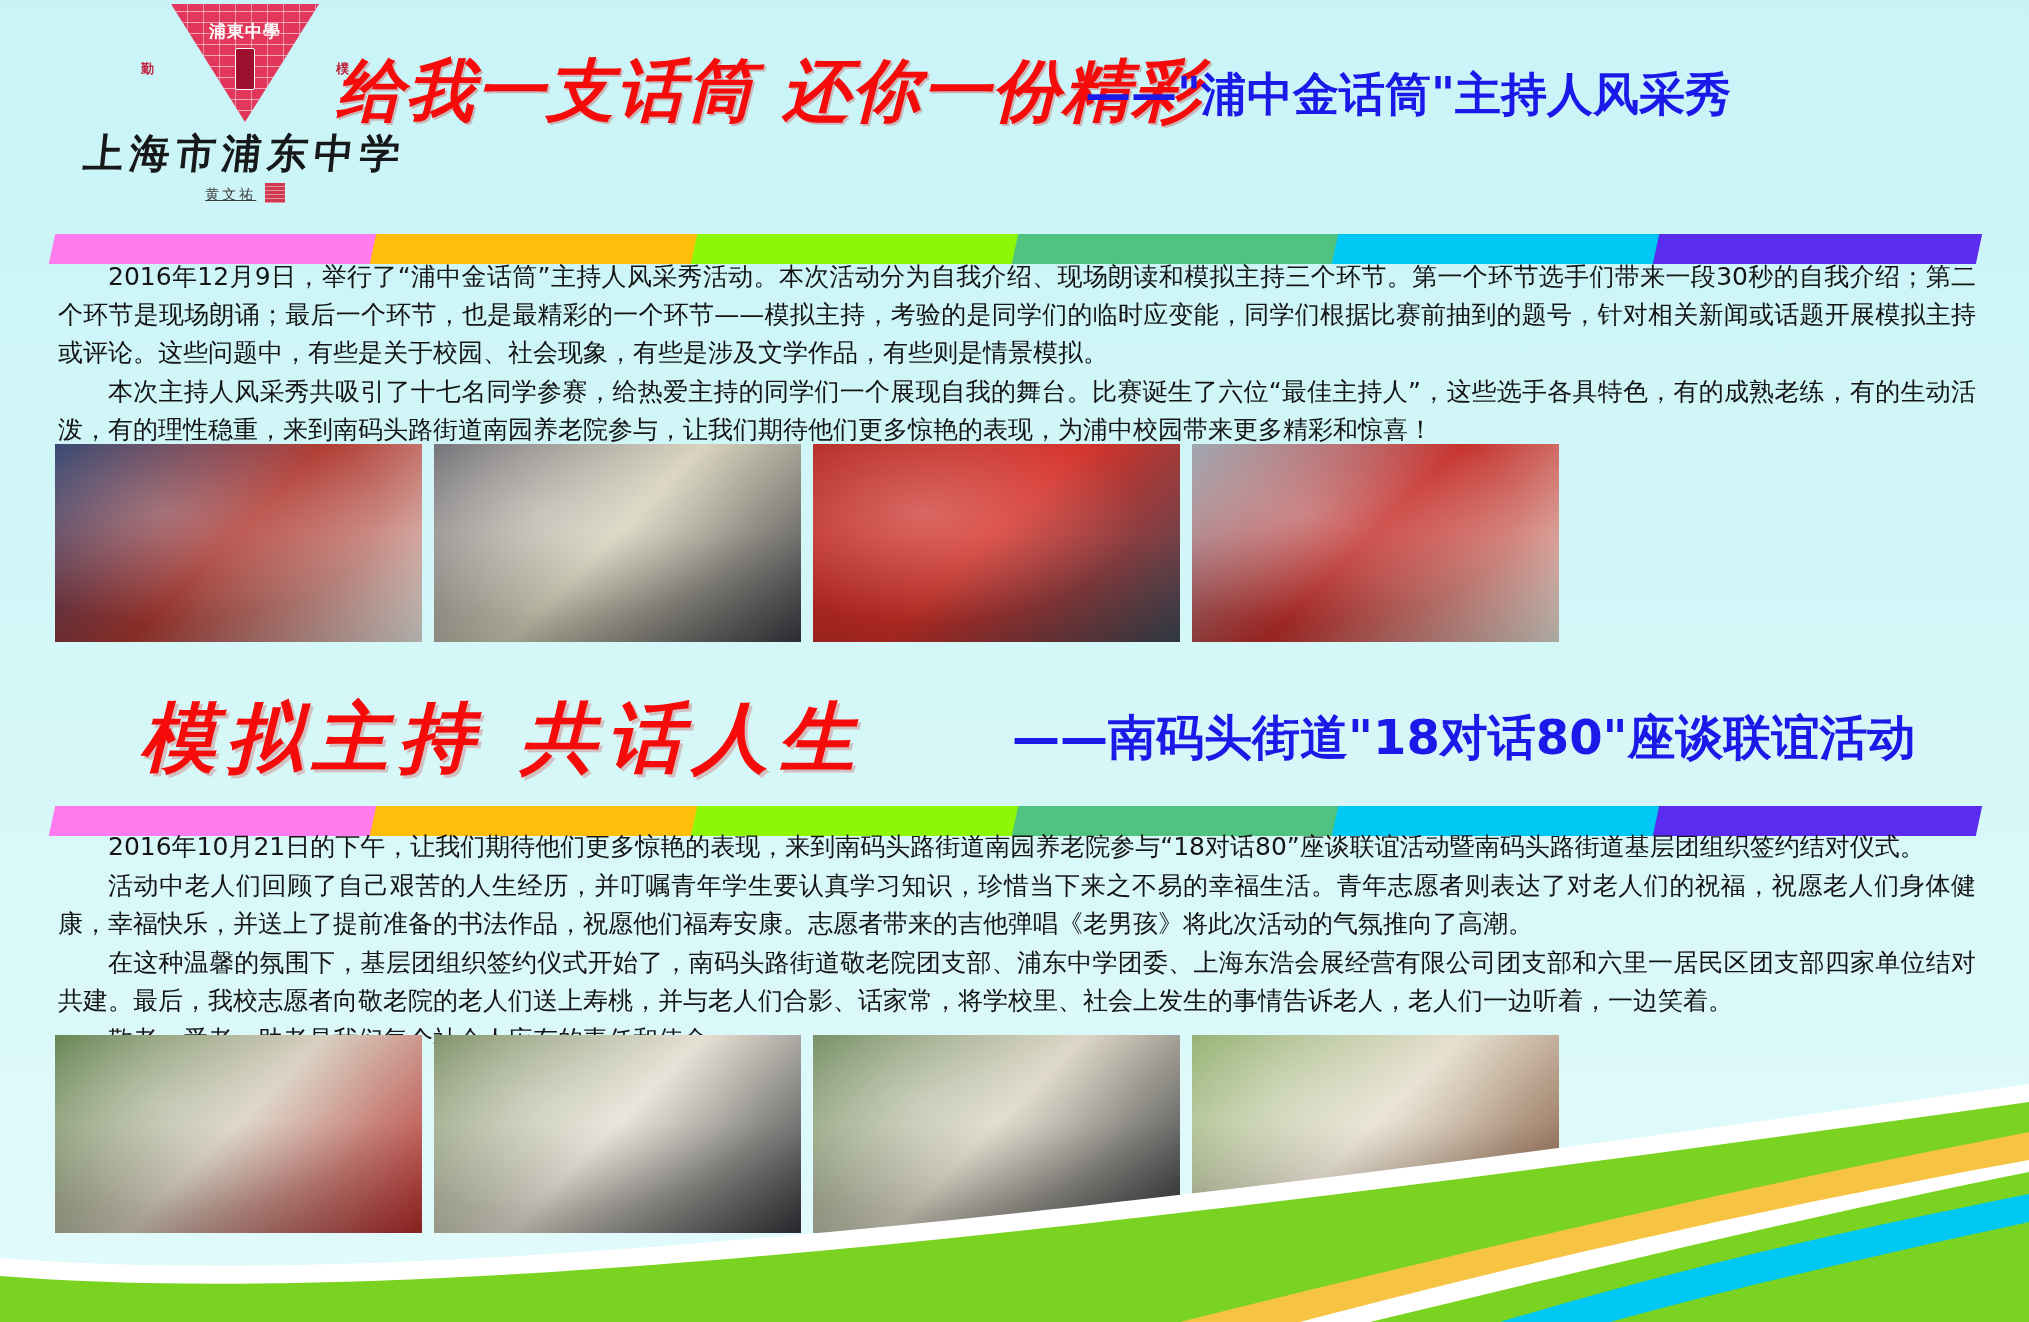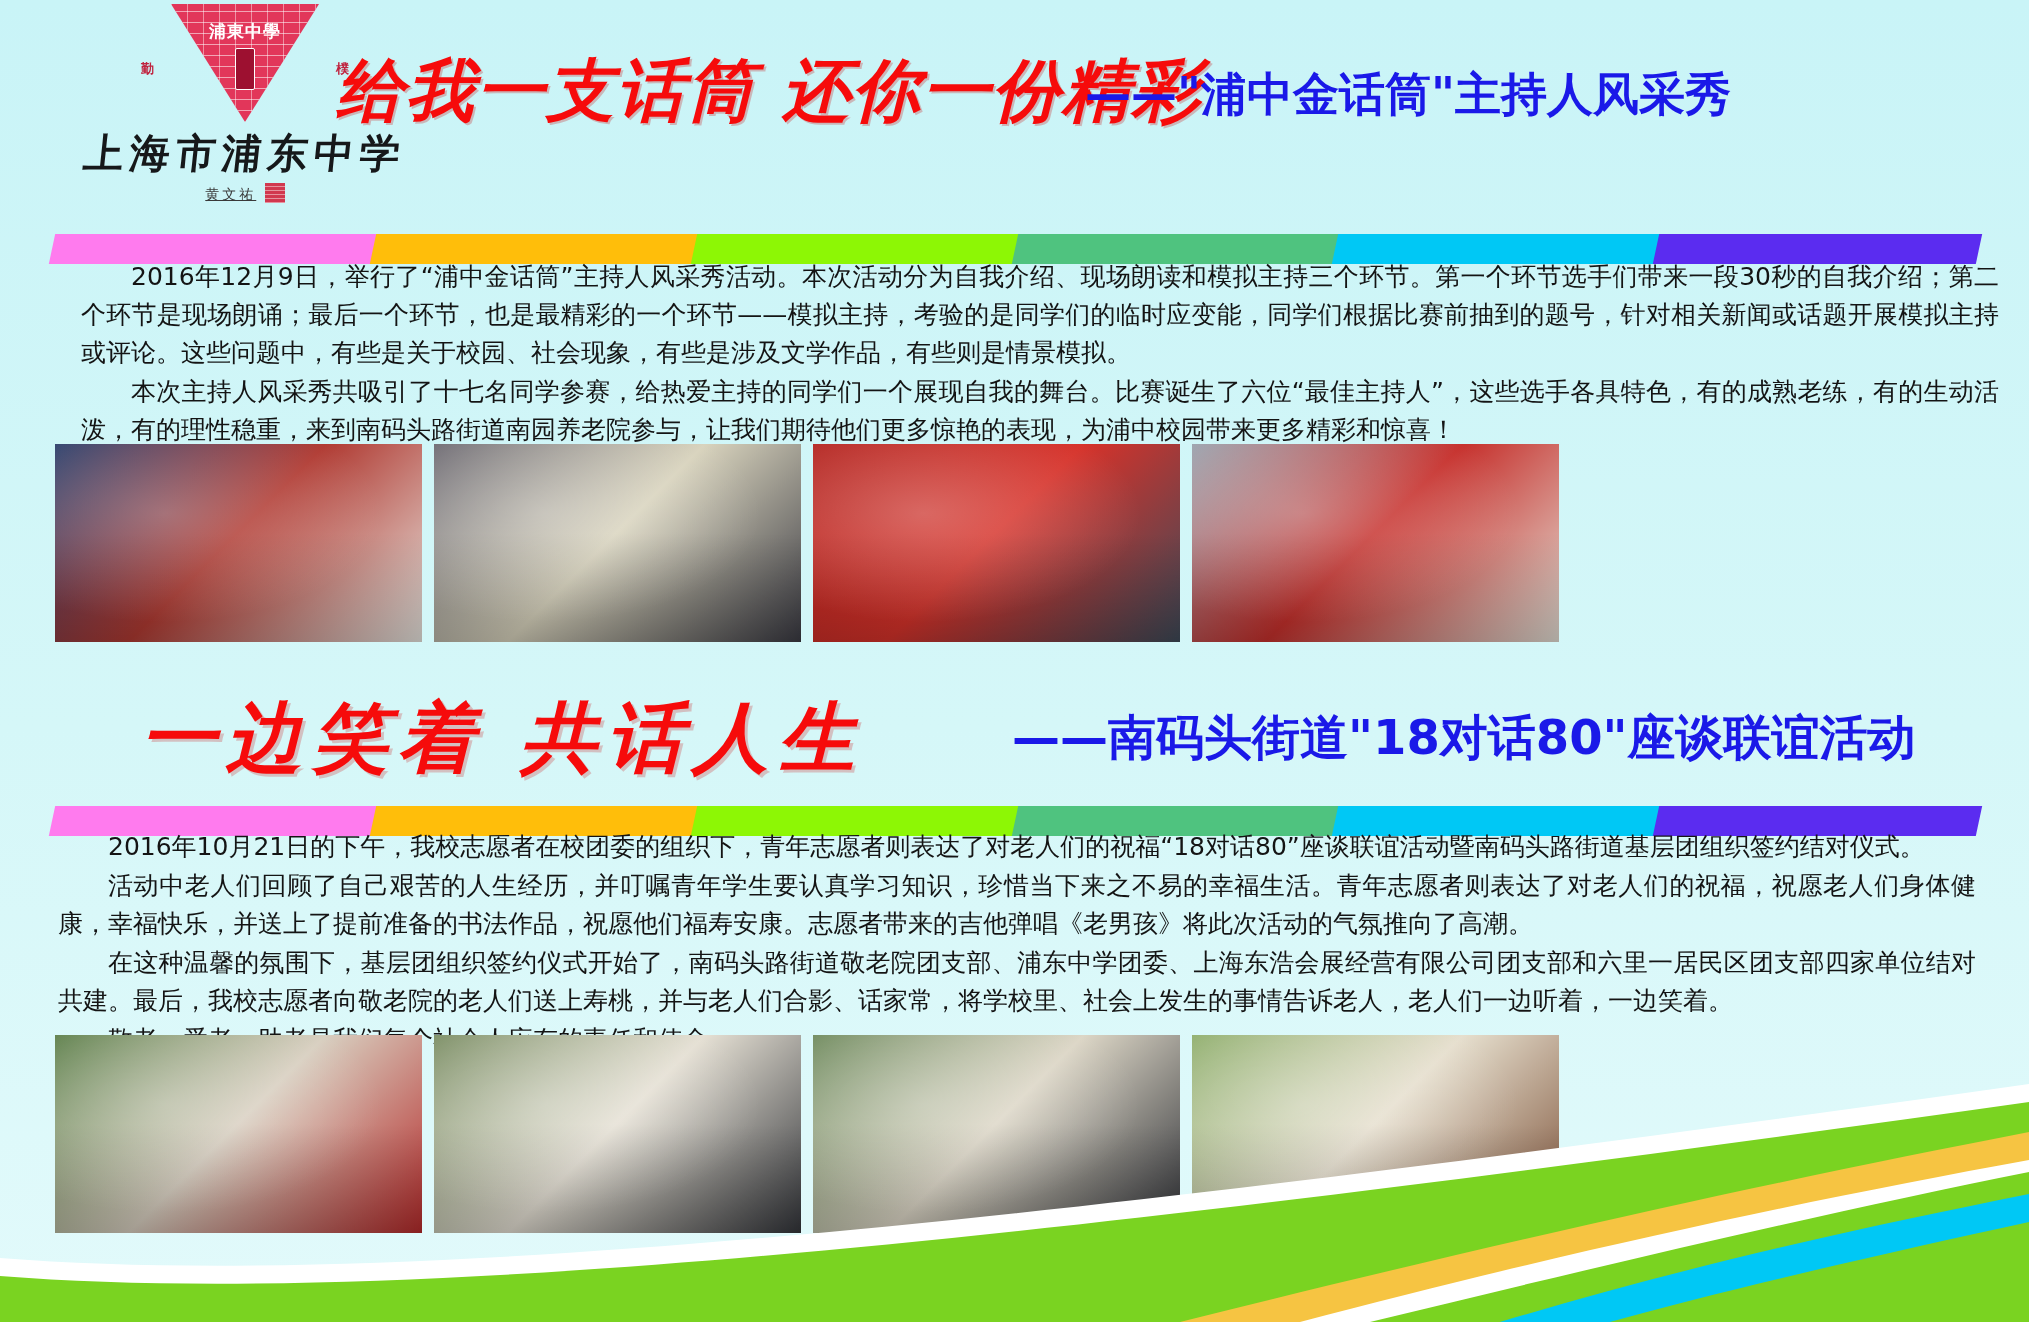--- a/index.html
+++ b/index.html
@@ -125,55 +125,55 @@
 
   <div class="divider" id="divider1" style="top:234px">
       <div class="seg" style="left: 0px; width: 322.833px; background: rgb(255, 123, 238);"></div>
       <div class="seg" style="left: 320.833px; width: 322.833px; background: rgb(255, 190, 10);"></div>
       <div class="seg" style="left: 641.667px; width: 322.833px; background: rgb(141, 247, 5);"></div>
       <div class="seg" style="left: 962.5px; width: 322.833px; background: rgb(79, 195, 127);"></div>
       <div class="seg" style="left: 1283.33px; width: 322.833px; background: rgb(0, 200, 245);"></div>
       <div class="seg" style="left: 1604.17px; width: 322.833px; background: rgb(91, 44, 240);"></div>
     </div>
 
-  <div class="body-text" id="sec1text" style="left:58px;top:258px;width:1918px;margin-left:23px;">
+  <div class="body-text" id="sec1text" style="left:58px;top:258px;width:1918px;">
     <p>2016年12月9日，举行了“浦中金话筒”主持人风采秀活动。本次活动分为自我介绍、现场朗读和模拟主持三个环节。第一个环节选手们带来一段30秒的自我介绍；第二个环节是现场朗诵；最后一个环节，也是最精彩的一个环节——模拟主持，考验的是同学们的临时应变能，同学们根据比赛前抽到的题号，针对相关新闻或话题开展模拟主持或评论。这些问题中，有些是关于校园、社会现象，有些是涉及文学作品，有些则是情景模拟。</p>
     <p>本次主持人风采秀共吸引了十七名同学参赛，给热爱主持的同学们一个展现自我的舞台。比赛诞生了六位“最佳主持人”，这些选手各具特色，有的成熟老练，有的生动活泼，有的理性稳重，来到南码头路街道南园养老院参与，让我们期待他们更多惊艳的表现，为浦中校园带来更多精彩和惊喜！</p>
   </div>
 
   <div class="photo-row" id="row1" style="left:55px;top:444px;">
       <div class="photo" style="width: 367px; height: 198px; background: linear-gradient(135deg, rgb(44, 63, 107) 0%, rgb(176, 58, 50) 48%, rgb(232, 230, 224) 100%);">
         <div style="position: absolute; inset: 0px; background: radial-gradient(at 30% 35%, rgba(255, 255, 255, 0.28), transparent 60%), linear-gradient(0deg, rgba(0, 0, 0, 0.25), rgba(0, 0, 0, 0) 55%);"></div>
       </div>
       <div class="photo" style="width: 367px; height: 198px; background: linear-gradient(135deg, rgb(109, 106, 114) 0%, rgb(216, 211, 189) 48%, rgb(58, 58, 66) 100%);">
         <div style="position: absolute; inset: 0px; background: radial-gradient(at 30% 35%, rgba(255, 255, 255, 0.28), transparent 60%), linear-gradient(0deg, rgba(0, 0, 0, 0.25), rgba(0, 0, 0, 0) 55%);"></div>
         <div class="ph-lbl">请选择题号</div>
       </div>
       <div class="photo" style="width: 367px; height: 198px; background: linear-gradient(135deg, rgb(179, 36, 31) 0%, rgb(214, 50, 42) 48%, rgb(61, 74, 88) 100%);">
         <div style="position: absolute; inset: 0px; background: radial-gradient(at 30% 35%, rgba(255, 255, 255, 0.28), transparent 60%), linear-gradient(0deg, rgba(0, 0, 0, 0.25), rgba(0, 0, 0, 0) 55%);"></div>
       </div>
       <div class="photo" style="width: 367px; height: 198px; background: linear-gradient(135deg, rgb(154, 162, 173) 0%, rgb(198, 48, 44) 48%, rgb(228, 224, 214) 100%);">
         <div style="position: absolute; inset: 0px; background: radial-gradient(at 30% 35%, rgba(255, 255, 255, 0.28), transparent 60%), linear-gradient(0deg, rgba(0, 0, 0, 0.25), rgba(0, 0, 0, 0) 55%);"></div>
       </div>
     </div>
 
-  <div class="title2">一边笑着  共话人生</div>
+  <div class="title2">模拟主持  共话人生</div>
   <div class="title2-sub">——南码头街道"18对话80"座谈联谊活动</div>
 
   <div class="divider" id="divider2" style="top:806px">
       <div class="seg" style="left: 0px; width: 322.833px; background: rgb(255, 123, 238);"></div>
       <div class="seg" style="left: 320.833px; width: 322.833px; background: rgb(255, 190, 10);"></div>
       <div class="seg" style="left: 641.667px; width: 322.833px; background: rgb(141, 247, 5);"></div>
       <div class="seg" style="left: 962.5px; width: 322.833px; background: rgb(79, 195, 127);"></div>
       <div class="seg" style="left: 1283.33px; width: 322.833px; background: rgb(0, 200, 245);"></div>
       <div class="seg" style="left: 1604.17px; width: 322.833px; background: rgb(91, 44, 240);"></div>
     </div>
 
   <div class="body-text" id="sec2text" style="left:58px;top:828px;width:1918px;">
-    <p>2016年10月21日的下午，我校志愿者在校团委的组织下，青年志愿者则表达了对老人们的祝福“18对话80”座谈联谊活动暨南码头路街道基层团组织签约结对仪式。</p>
+    <p>2016年10月21日的下午，让我们期待他们更多惊艳的表现，来到南码头路街道南园养老院参与“18对话80”座谈联谊活动暨南码头路街道基层团组织签约结对仪式。</p>
     <p>活动中老人们回顾了自己艰苦的人生经历，并叮嘱青年学生要认真学习知识，珍惜当下来之不易的幸福生活。青年志愿者则表达了对老人们的祝福，祝愿老人们身体健康，幸福快乐，并送上了提前准备的书法作品，祝愿他们福寿安康。志愿者带来的吉他弹唱《老男孩》将此次活动的气氛推向了高潮。</p>
     <p>在这种温馨的氛围下，基层团组织签约仪式开始了，南码头路街道敬老院团支部、浦东中学团委、上海东浩会展经营有限公司团支部和六里一居民区团支部四家单位结对共建。最后，我校志愿者向敬老院的老人们送上寿桃，并与老人们合影、话家常，将学校里、社会上发生的事情告诉老人，老人们一边听着，一边笑着。</p>
     <p>敬老、爱老、助老是我们每个社会人应有的责任和使命。</p>
   </div>
 
   <div class="photo-row" id="row2" style="left:55px;top:1035px;">
       <div class="photo" style="width: 367px; height: 198px; background: linear-gradient(135deg, rgb(93, 127, 74) 0%, rgb(216, 207, 192) 48%, rgb(181, 42, 42) 100%);">
         <div style="position: absolute; inset: 0px; background: radial-gradient(at 30% 35%, rgba(255, 255, 255, 0.28), transparent 60%), linear-gradient(0deg, rgba(0, 0, 0, 0.25), rgba(0, 0, 0, 0) 55%);"></div>
         <div class="ph-lbl">"18对话80" 座谈联谊活动 暨南码头路街道基层团组织签约结对仪式</div>
       </div>

